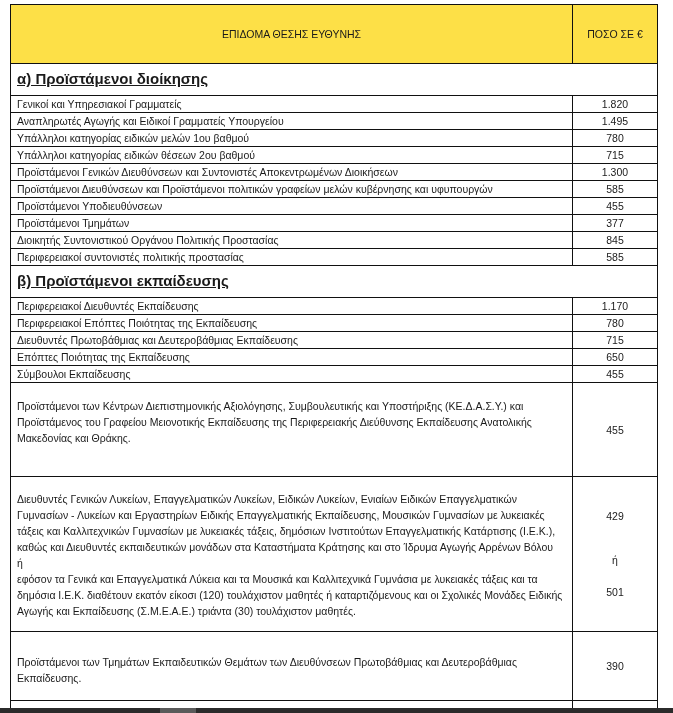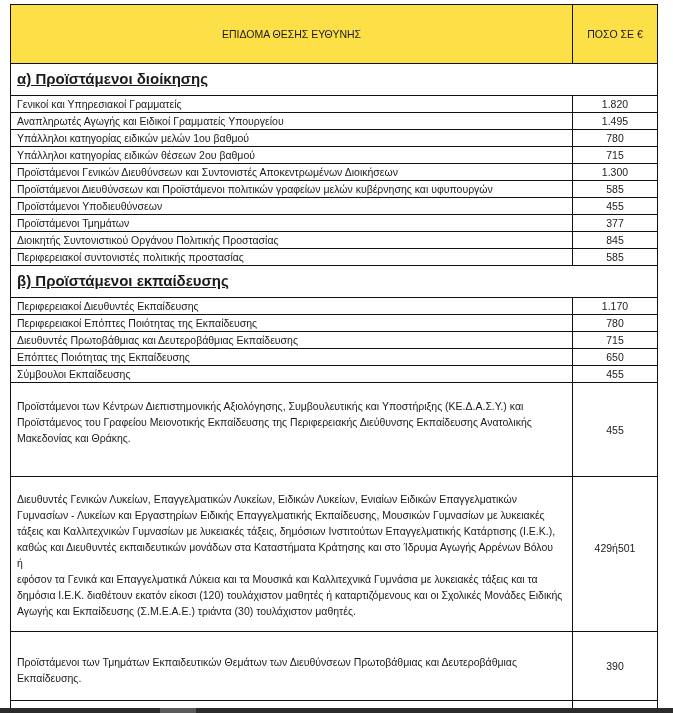--- a/index.html
+++ b/index.html
@@ -48,21 +48,21 @@
   }
   td.section span {
     text-decoration: underline;
     font-weight: bold;
     font-size: 15px;
   }
   td.desc { text-align: left; }
   td.amt { text-align: center; }
   tr.simple td { height: 15px; }
   tr.multi td { padding-top: 6px; padding-bottom: 6px; }
-  .amt-stack { display: flex; flex-direction: row; justify-content: center; }
+  .amt-stack { display: flex; flex-direction: column; justify-content: center; }
   .amt-stack .gap { height: 28px; }
   .amt-stack .gap2 { height: 16px; }
   .bottom-bar {
     position: absolute;
     left: 0;
     bottom: 0;
     width: 673px;
     height: 5px;
     background: #2b2b2b;
   }

